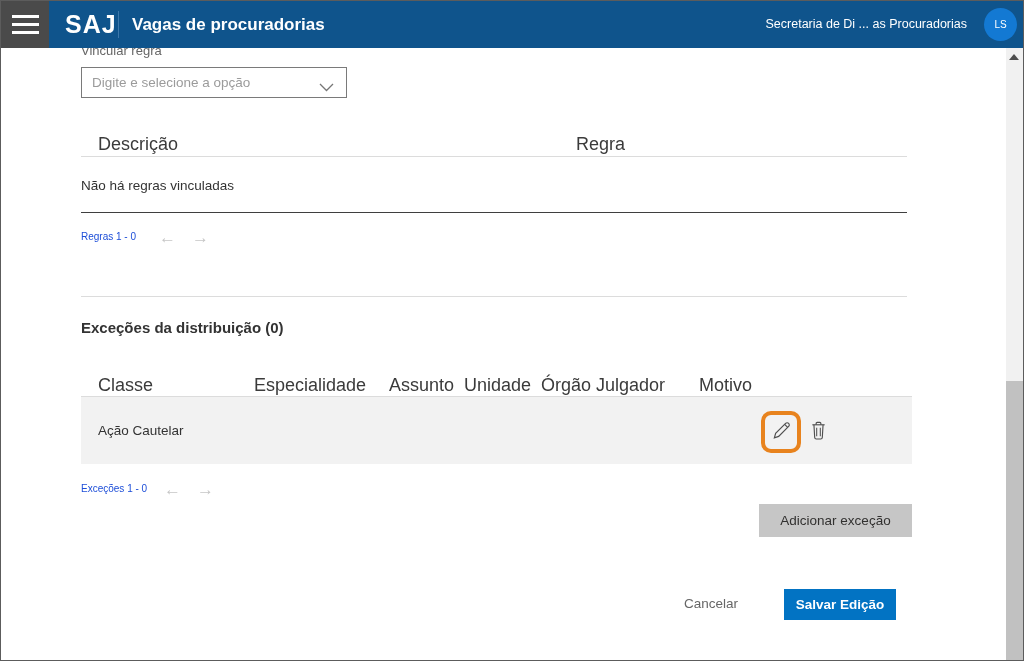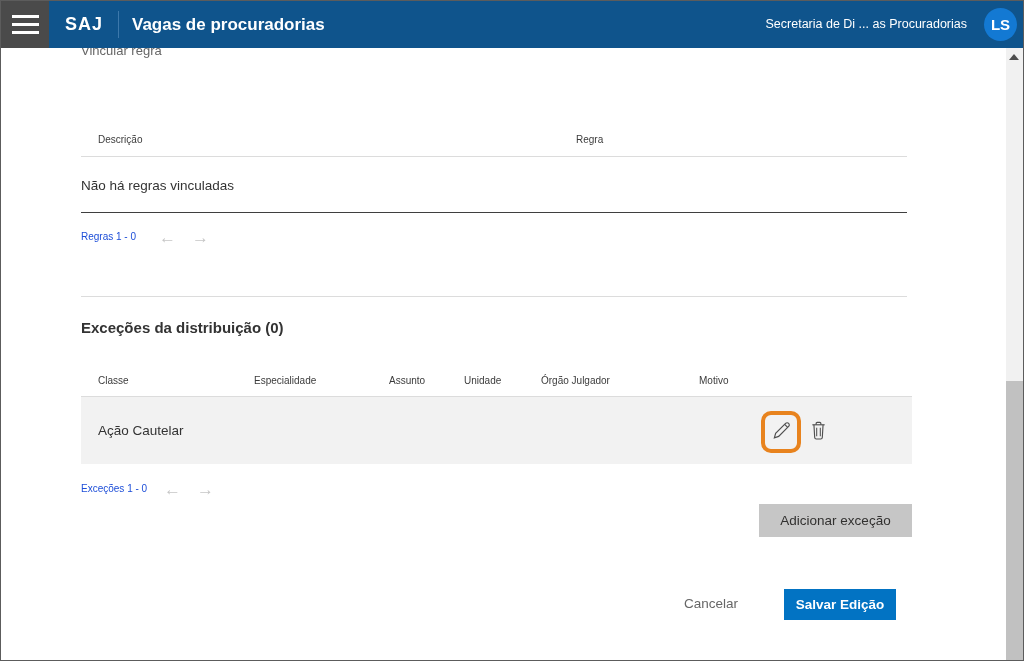--- a/index.html
+++ b/index.html
@@ -20,57 +20,57 @@
     background: #0f548c; z-index: 10;
   }
   .hamburger {
     position: absolute; left: 0; top: 0; width: 48px; height: 47px;
     background: #4a4a4a; cursor: pointer;
     display: flex; flex-direction: column; justify-content: center; align-items: center; gap: 5px;
   }
   .hamburger .bar { width: 27px; height: 3px; background: #ffffff; }
   .logo {
     position: absolute; left: 64px; top: 0; height: 47px; line-height: 47px;
-    color: #ffffff; font-size: 18px; font-weight: bold; letter-spacing: 1px;
+    color: #ffffff; font-size: 25px; font-weight: bold; letter-spacing: 1px;
   }
   .logo-sep {
     position: absolute; left: 117px; top: 10px; width: 1px; height: 27px; background: #3c78ab;
   }
   .page-title {
     position: absolute; left: 131px; top: 0; height: 47px; line-height: 47px;
     color: #ffffff; font-size: 17px; font-weight: bold;
   }
   .org-label {
     position: absolute; right: 56px; top: 0; height: 47px; line-height: 47px;
     color: #ffffff; font-size: 12.5px;
   }
   .avatar {
     position: absolute; left: 983px; top: 7px; width: 33px; height: 33px;
     border-radius: 50%; background: #1379d3; color: #ffffff;
-    font-size: 15px; font-weight: bold; text-align: center; line-height: 33px; cursor: pointer;
+    font-size: 10px; font-weight: normal; text-align: center; line-height: 33px; cursor: pointer;
   }
 
   
   .content { position: absolute; left: 0; top: 0; right: 17px; bottom: 0; background: #ffffff; border-radius: 21px; }
 
   .field-label {
     position: absolute; left: 80px; top: 42px;
     font-size: 13px; color: #666666;
   }
   .combo {
     position: absolute; left: 80px; top: 66px; width: 266px; height: 31px;
     border: 1px solid #7a7a7a; background: #ffffff; cursor: text;
   }
   .combo .placeholder {
     position: absolute; left: 10px; top: 0; height: 29px; line-height: 29px;
     color: #9b9b9b; font-size: 13.5px; white-space: nowrap;
   }
   .combo .chev { position: absolute; right: 12px; top: 10px; cursor: pointer; }
 
-  .th { font-size: 10px; color: #3b3b3b; position: absolute; white-space: nowrap; }
+  .th { font-size: 18px; color: #3b3b3b; position: absolute; white-space: nowrap; }
   .hr { position: absolute; height: 1px; background: #dcdcdc; }
   .hr-dark { position: absolute; height: 1px; background: #3f3f3f; }
 
   .empty-msg {
     position: absolute; left: 80px; top: 177px; width: 826px; 
     font-size: 13.5px; color: #333333;
   }
 
   .pag { position: absolute; font-size: 10px; color: #1d4ed8; white-space: nowrap; }
   .pag-arrow { position: absolute; font-size: 17px; color: #c6c6c6; cursor: default; line-height: 1; }
@@ -127,20 +127,28 @@
   }
 </style>
 </head>
 <body>
 
 <div class="window">
 
   <div class="content">
 
     <div class="field-label">Vincular regra</div>
+    <div class="combo">
+      <span class="placeholder">Digite e selecione a opção</span>
+      <span class="chev">
+        <svg width="15" height="9" viewBox="0 0 15 9">
+            <polyline points="1,1 7.5,7.5 14,1" fill="none" stroke="#767676" stroke-width="1.3"></polyline>
+          </svg>
+      </span>
+    </div>
 
     <div class="th" style="left:97px; top:133px;">Descrição</div>
     <div class="th" style="left:575px; top:133px;">Regra</div>
     <div class="hr" style="left:80px; top:155px; width:826px;"></div>
     <div class="empty-msg">Não há regras vinculadas</div>
     <div class="hr-dark" style="left:80px; top:211px; width:826px;"></div>
 
     <div class="pag" style="left:80px; top:230px;">Regras 1 - 0</div>
     <span class="pag-arrow" style="left:158px; top:228px;">←</span>
     <span class="pag-arrow" style="left:191px; top:228px;">→</span>

